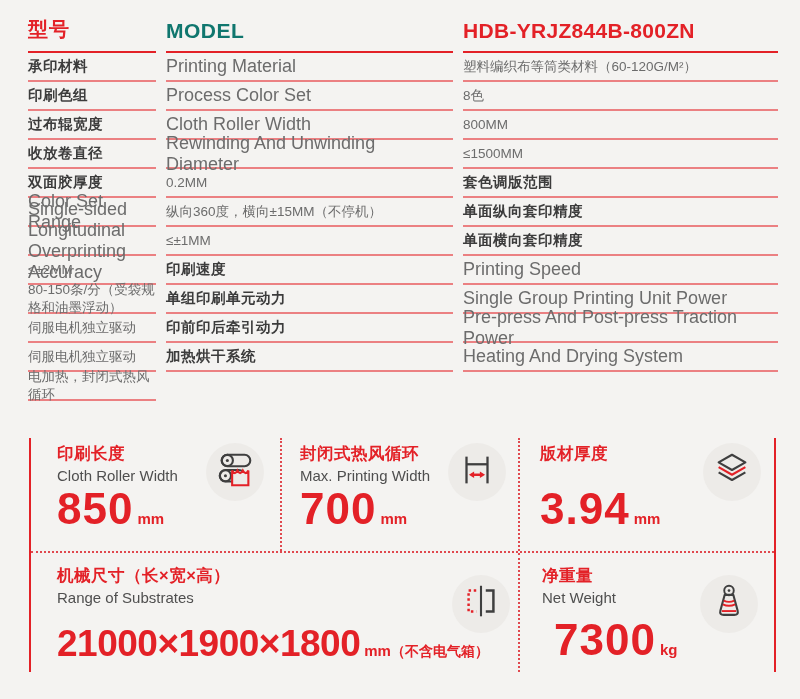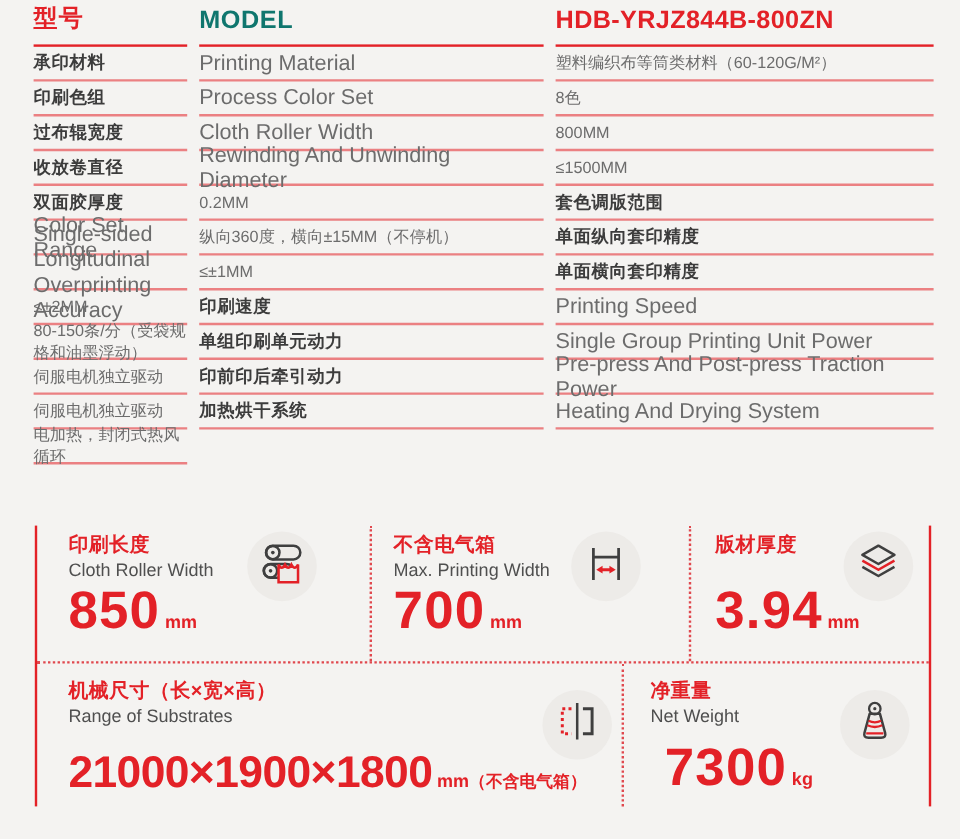--- a/index.html
+++ b/index.html
@@ -6,21 +6,21 @@
   html,body { width:800px; height:699px; }
   body {
     position:relative;
     background:#f4f3f1;
     font-family:"Liberation Sans", sans-serif;
     overflow:hidden;
   }
 
   
   .spec-table{
-    position:absolute; left:28px; top:5px; width:750px;
+    position:absolute; left:28px; top:19px; width:750px;
     display:grid;
     grid-template-columns:128px 287px 315px;
     column-gap:10px;
   }
   .cell{ display:flex; align-items:center; }
   .th{
     height:34px; align-items:flex-end; padding-bottom:8px;
     border-bottom:2px solid #e32127;
   }
   .th-cn{ font-size:20px; font-weight:bold; color:#e32127; letter-spacing:1px; }
@@ -34,21 +34,21 @@
   .lbl-en{ font-size:18px; color:#6c6c6c; }
   .lbl-val{ font-size:13.5px; color:#6c6c6c; }
 
   
   .bottom{
     position:absolute; left:29px; top:438px; width:747px; height:234px;
     border-left:2px solid #e32127;
     border-right:2px solid #e32127;
     display:flex; flex-direction:column;
   }
-  .crow1{ display:flex; height:115px; border-bottom:2px dotted #e0484e;gap:28px; }
+  .crow1{ display:flex; height:115px; border-bottom:2px dotted #e0484e; }
   .crow2{ display:flex; flex:1; }
   .card{ position:relative; }
   .card-1{ width:249px; }
   .card-2{ width:238px; border-left:2px dotted #e0484e; }
   .card-3{ flex:1; border-left:2px dotted #e0484e; }
   .card-4{ width:487px; }
   .card-5{ flex:1; border-left:2px dotted #e0484e; }
 
   .c-head{ padding-top:5px; }
   .pl-26{ padding-left:26px; } .pl-18{ padding-left:18px; } .pl-20{ padding-left:20px; } .pl-22{ padding-left:22px; }
@@ -231,21 +231,21 @@
         </span>
       </div>
       <div class="c-value v-26">
         <span class="num">850</span>
         <span class="unit">mm</span>
       </div>
     </div>
 
     <div class="card card-2">
       <div class="c-head pl-18">
-        <div class="c-title">不含电气箱</div>
+        <div class="c-title">封闭式热风循环</div>
         <div class="c-sub">Max. Printing Width</div>
       </div>
       <div class="circ circ-2">
         <span>
           <svg width="42" height="42" viewBox="0 0 44 44">
             <g fill="none" stroke="#3f3f3f" stroke-width="2.4">
               <path d="M11 8 V36"></path>
                 <path d="M33 8 V36"></path>
                 <path d="M11 16 H33"></path>
             </g>

